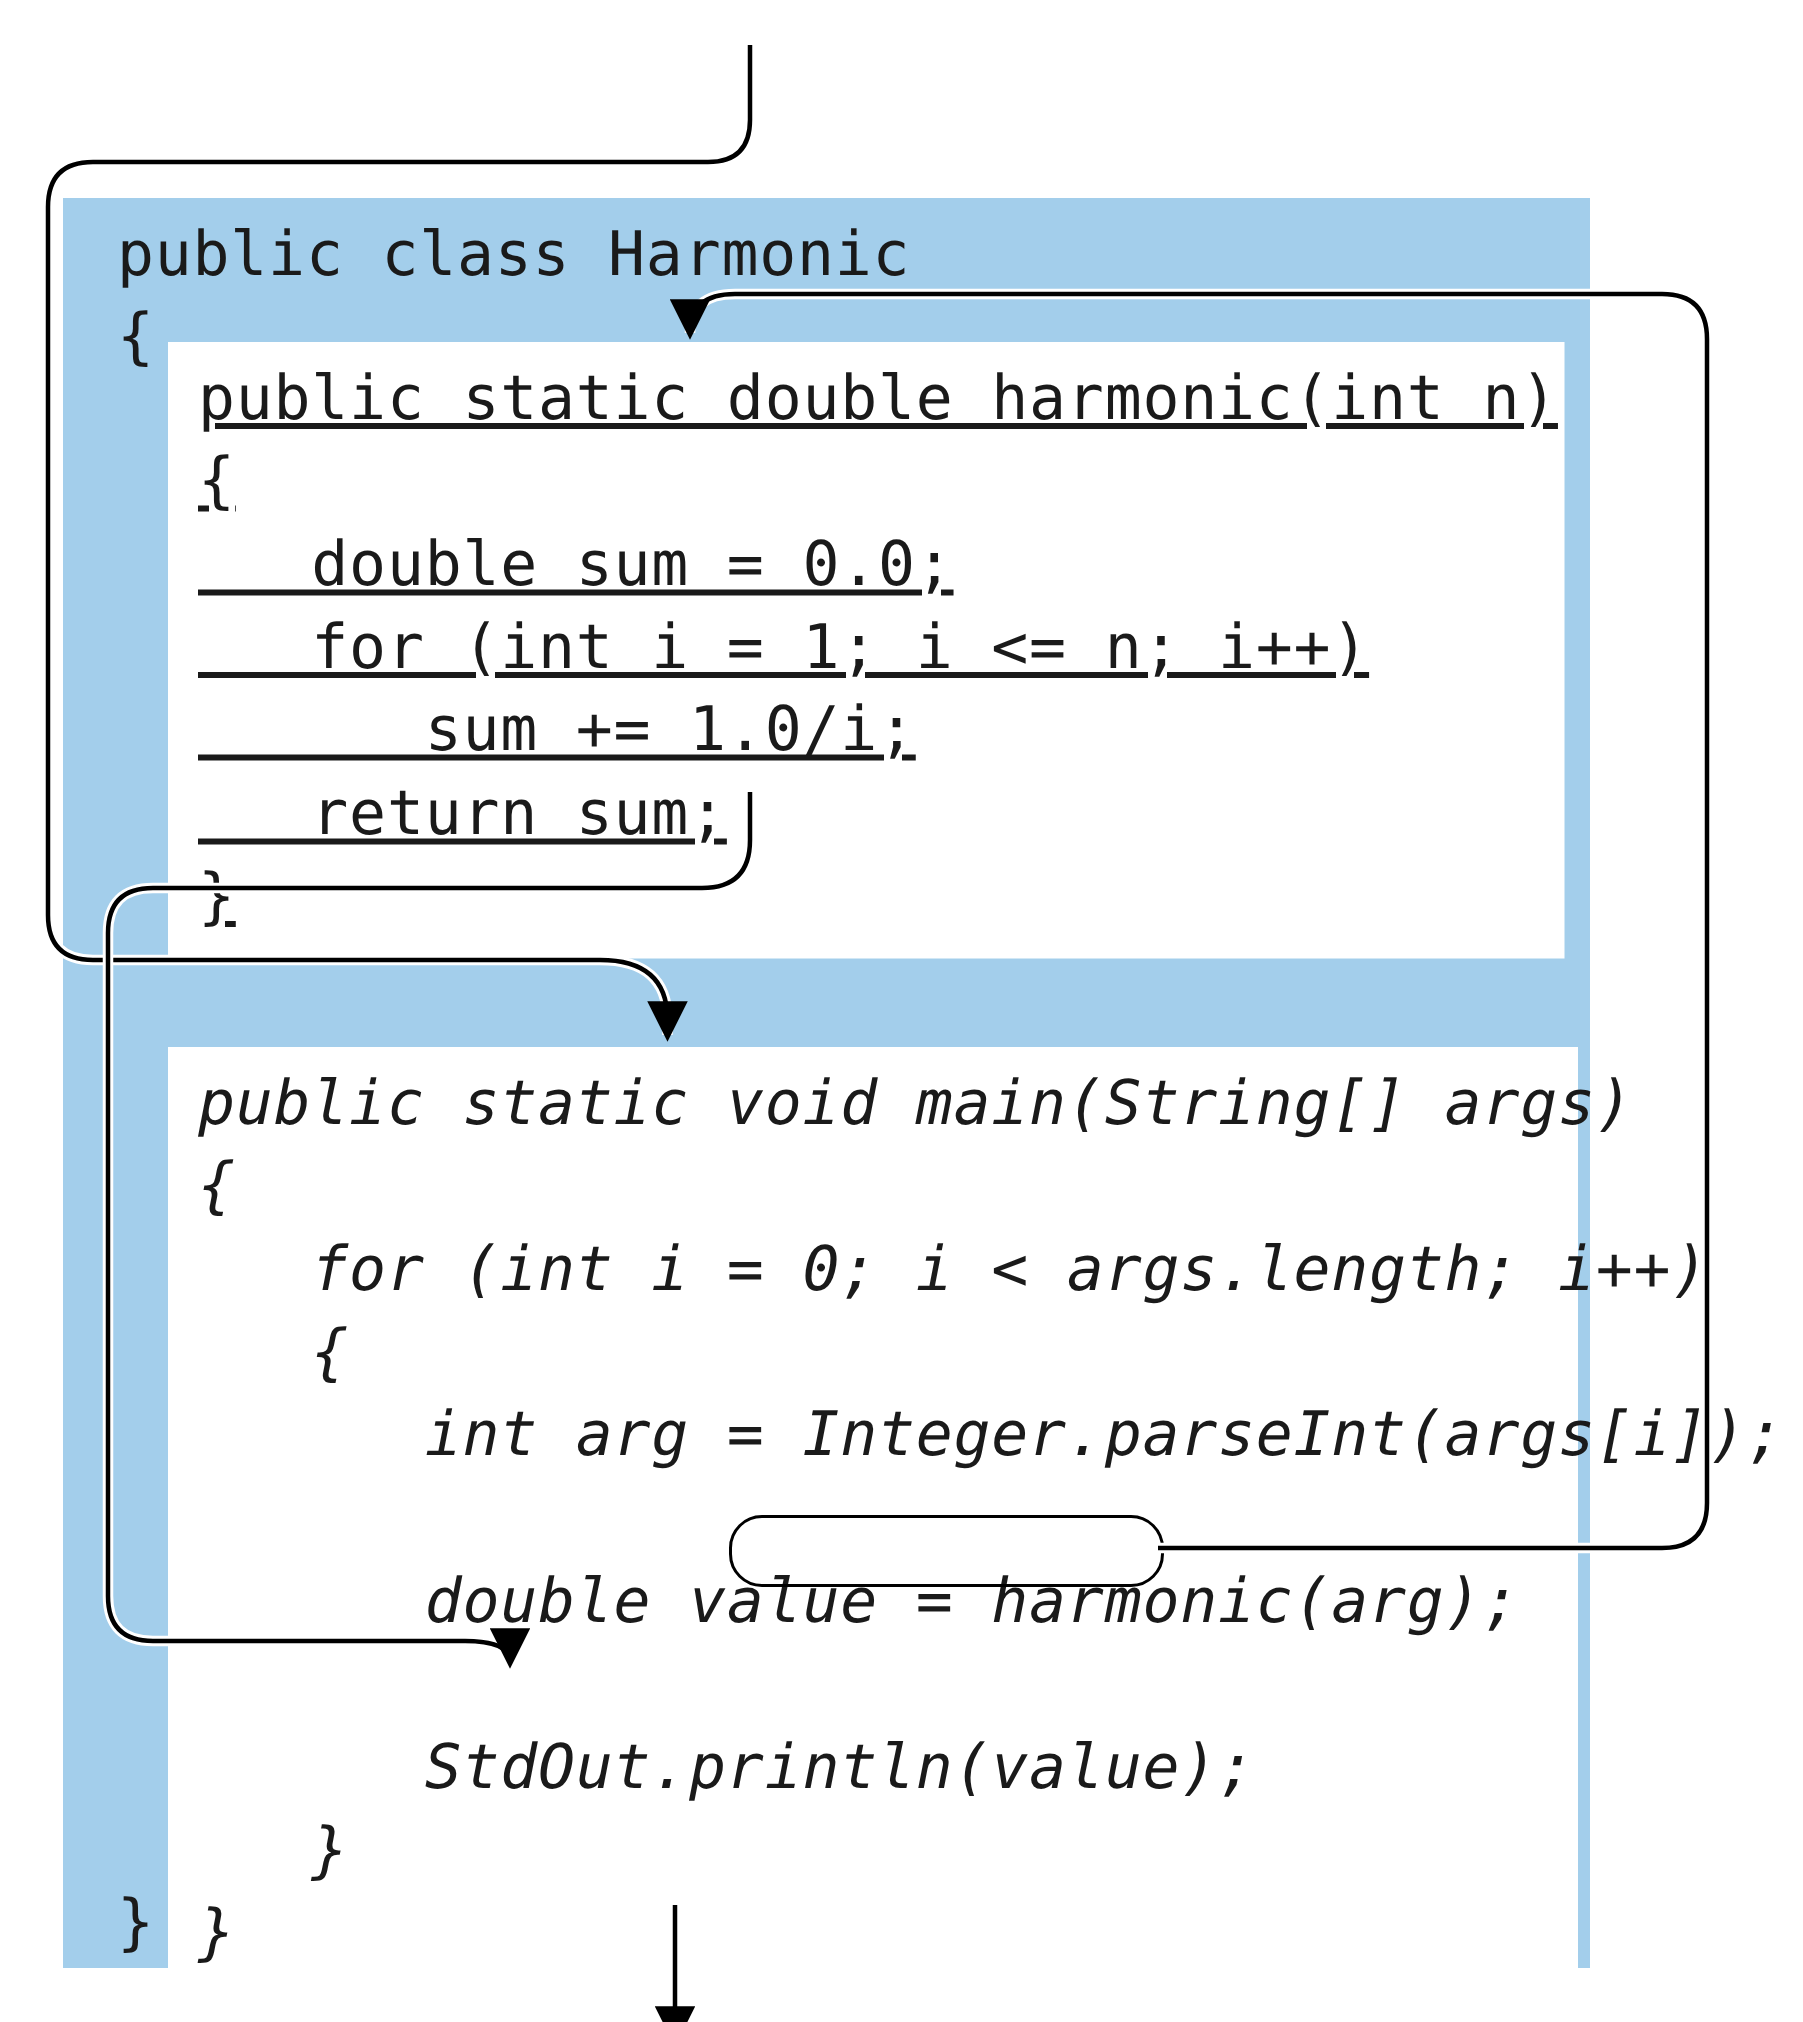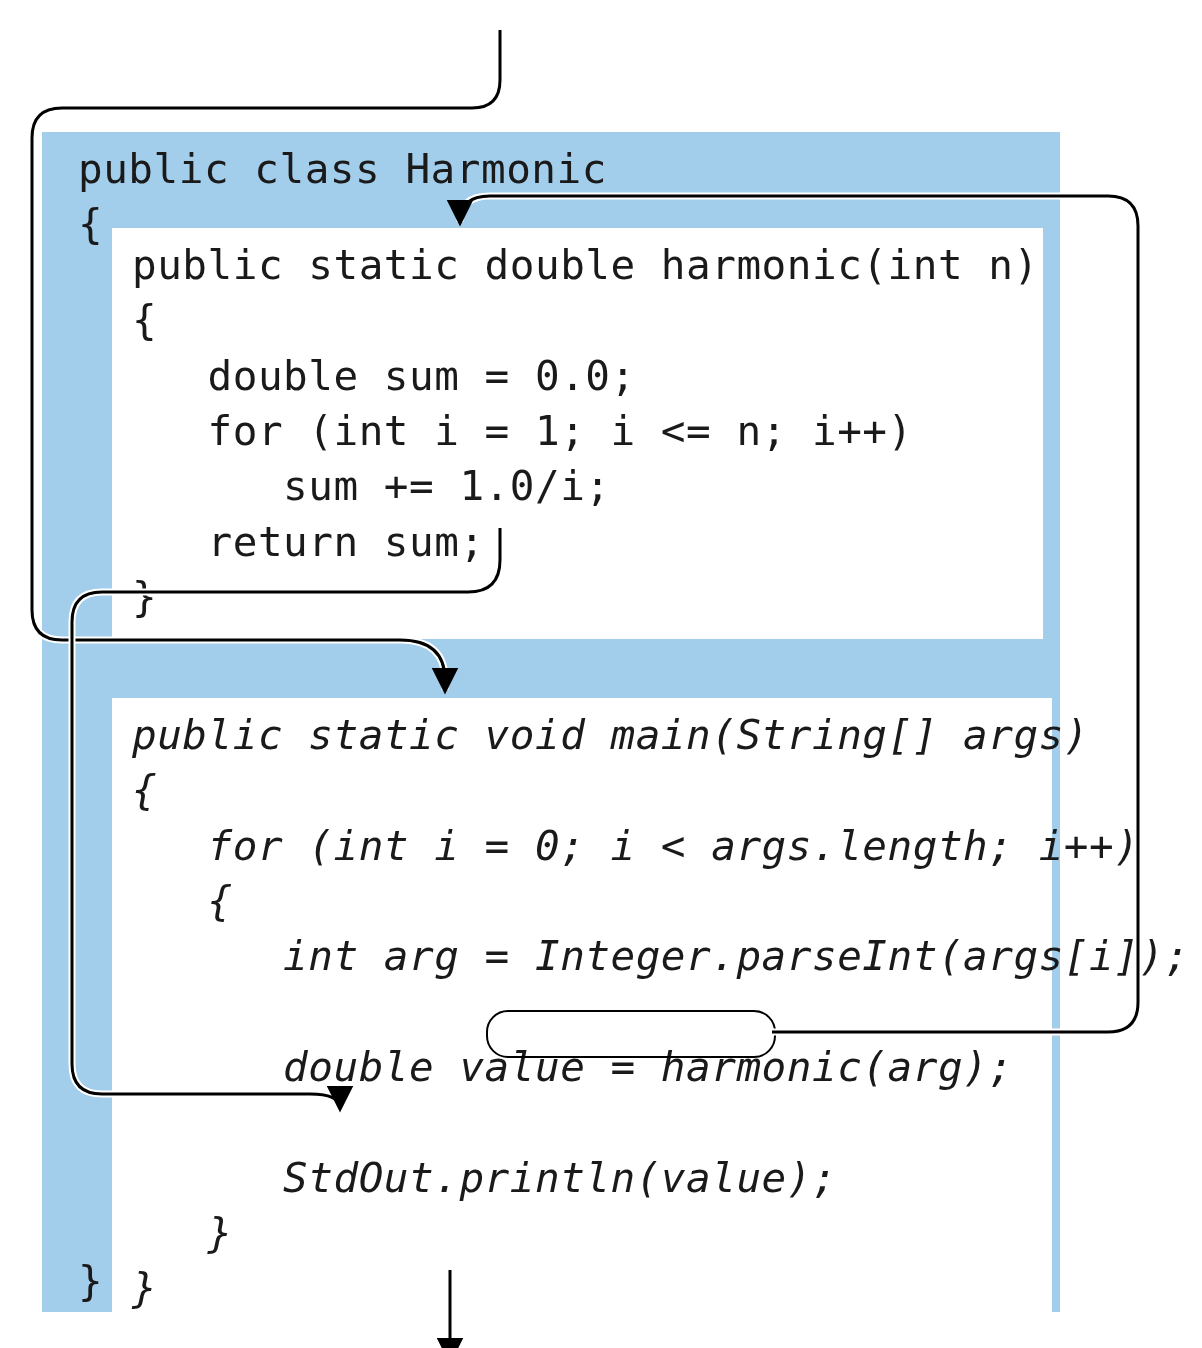--- a/index.html
+++ b/index.html
@@ -45,20 +45,21 @@
     position: absolute;
     background: #ffffff;
     white-space: pre;
     padding: 10px 20px 14px 20px;
     box-sizing: border-box;
   }
   .box-harmonic {
     left: 112px;
     top: 198px;
     width: 931px;
+    text-decoration: underline;
   }
   .box-main {
     left: 112px;
     top: 668px;
     width: 940px;
     font-style: italic;
   }
   .call-highlight {
     position: absolute;
     left: 486px;

